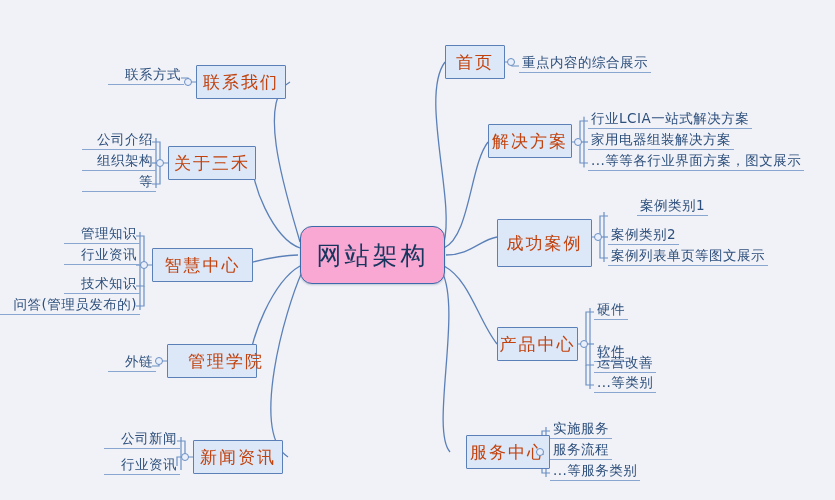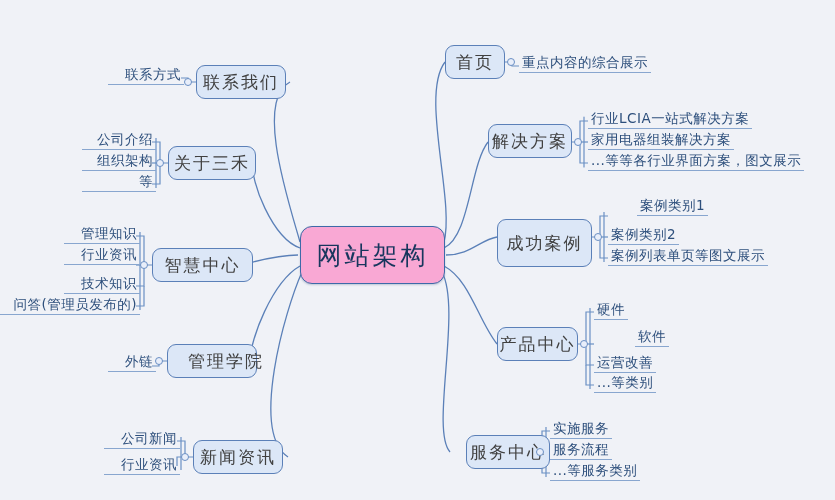--- a/index.html
+++ b/index.html
@@ -10,23 +10,23 @@
     overflow:hidden;
     position:relative;
   }
   #canvas{position:absolute;left:0;top:0;width:835px;height:500px;}
   #edges{position:absolute;left:0;top:0;width:835px;height:500px;pointer-events:none;}
 
   .node{
     position:absolute;
     box-sizing:border-box;
     border:1.3px solid #5b80b8;
-    border-radius:9px;
+    border-radius:1px;
     background:#dce7f7;
-    color:#404040;
+    color:#c2410c;
     display:flex;align-items:center;justify-content:center;
     white-space:nowrap;
     letter-spacing:1px;
   }
   .node.center{
     background:#f9a8d4;
     border:1.5px solid #3d6aa8;
     border-radius:12px;
     color:#17365d;
     font-size:25px;
@@ -152,21 +152,21 @@
   <div class="dot" style="left:594px;top:233px;"></div>
   <div class="leaf right" style="left:608px;top:197px;margin-left:29px;">案例类别1</div>
   <div class="leaf right" style="left:608px;top:226px;">案例类别2</div>
   <div class="leaf right" style="left:608px;top:247px;">案例列表单页等图文展示</div>
 
   <div class="node branch" style="left:497px;top:327px;width:81px;height:34px;">
     <span>产品中心</span>
   </div>
   <div class="dot" style="left:580px;top:340px;"></div>
   <div class="leaf right" style="left:594px;top:301px;">硬件</div>
-  <div class="leaf right" style="left:594px;top:328px;margin-left:41px;">软件</div>
+  <div class="leaf right" style="left:594px;top:343px;">软件</div>
   <div class="leaf right" style="left:594px;top:354px;">运营改善</div>
   <div class="leaf right" style="left:594px;top:374px;">...等类别</div>
 
   <div class="node branch" style="left:450px;top:435px;width:84px;height:34px;margin-left:16px;">
     <span>服务中心</span>
   </div>
   <div class="dot" style="left:536px;top:448px;"></div>
   <div class="leaf right" style="left:550px;top:420px;">实施服务</div>
   <div class="leaf right" style="left:550px;top:441px;">服务流程</div>
   <div class="leaf right" style="left:550px;top:462px;">...等服务类别</div>

